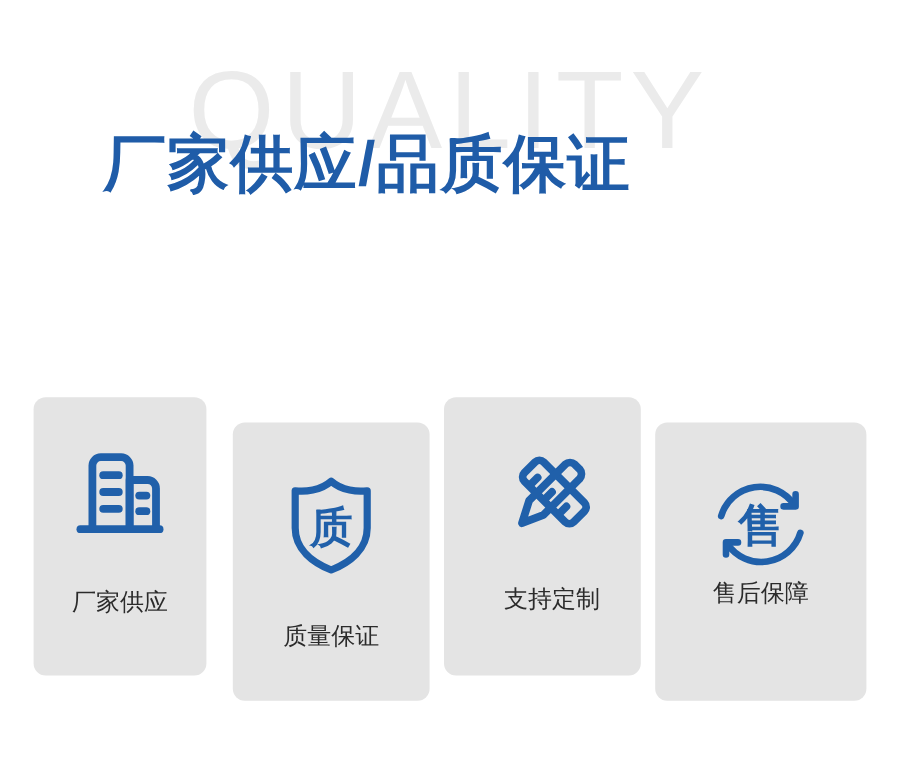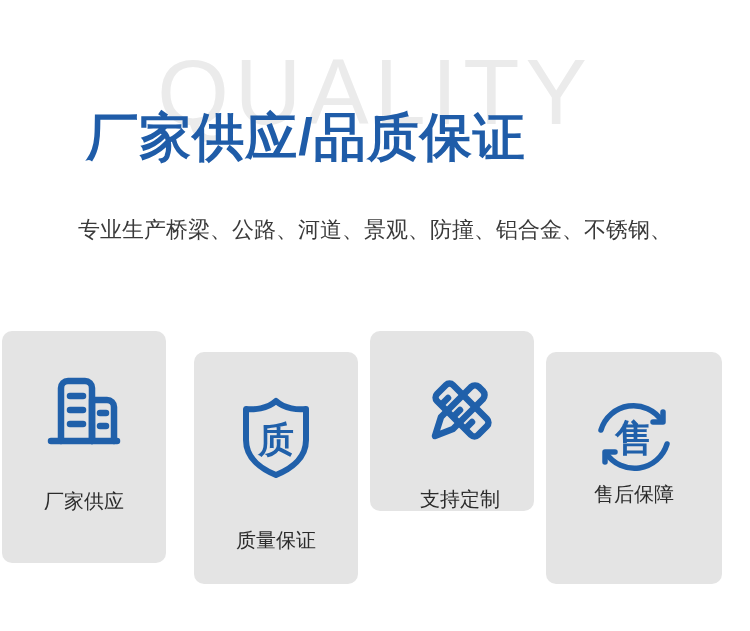--- a/index.html
+++ b/index.html
@@ -64,29 +64,29 @@
     display:block;
   }
   .card .label {
     font-size:20px;
     color:#2b2b2b;
     line-height:1;
     white-space:nowrap;
   }
 
   
-  .card-0 { left:2px;  top:11px; width:164px; height:232px; }
+  .card-0 { left:28px;  top:11px; width:144px; height:232px; }
   .card-1 { left:194px; top:32px; width:164px; height:232px; }
-  .card-2 { left:370px; top:11px; width:164px; height:180px;padding-left:16px; }
+  .card-2 { left:370px; top:11px; width:164px; height:232px;padding-left:16px; }
   .card-3 { left:546px; top:32px; width:176px; height:232px; }
 
   .card-0 .icon { margin-top:38px; }
   .card-0 .label { margin-top:32px; }
   .card-1 .icon { margin-top:42px; }
-  .card-1 .label { margin-top:46px; }
+  .card-1 .label { margin-top:36px; }
   .card-2 .icon { margin-top:36px; }
   .card-2 .label { margin-top:32px; }
   .card-3 .icon { margin-top:42px; }
   .card-3 .label { }
 
   .glyph-in-shape {
     font-weight:bold;
     font-family:"DejaVu Sans", sans-serif;
   }
 </style>
@@ -95,21 +95,20 @@
 
 <div class="page">
 
   <div class="hero">
 
     <div class="watermark">QUALITY</div>
 
     <div class="title">厂家供应/品质保证</div>
 
     <div class="subtitle">
-      <span class="line">专业生产桥梁、公路、河道、景观、防撞、铝合金、不锈钢、</span>
     </div>
   </div>
 
   <div class="cards">
 
     <div class="card card-0">
       <span class="icon">
         <svg width="86" height="86" viewBox="0 0 86 86" fill="none">
           <g stroke="#2060aa" stroke-width="6.5" stroke-linecap="round" stroke-linejoin="round">
             <path d="M20 72 V19 a7 7 0 0 1 7-7 h17 a7 7 0 0 1 7 7 V72"></path>

